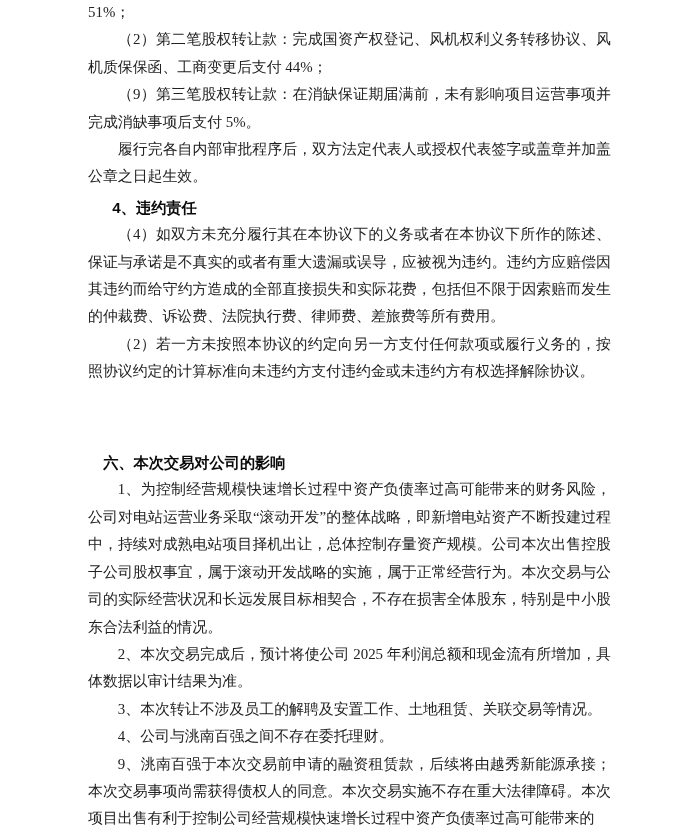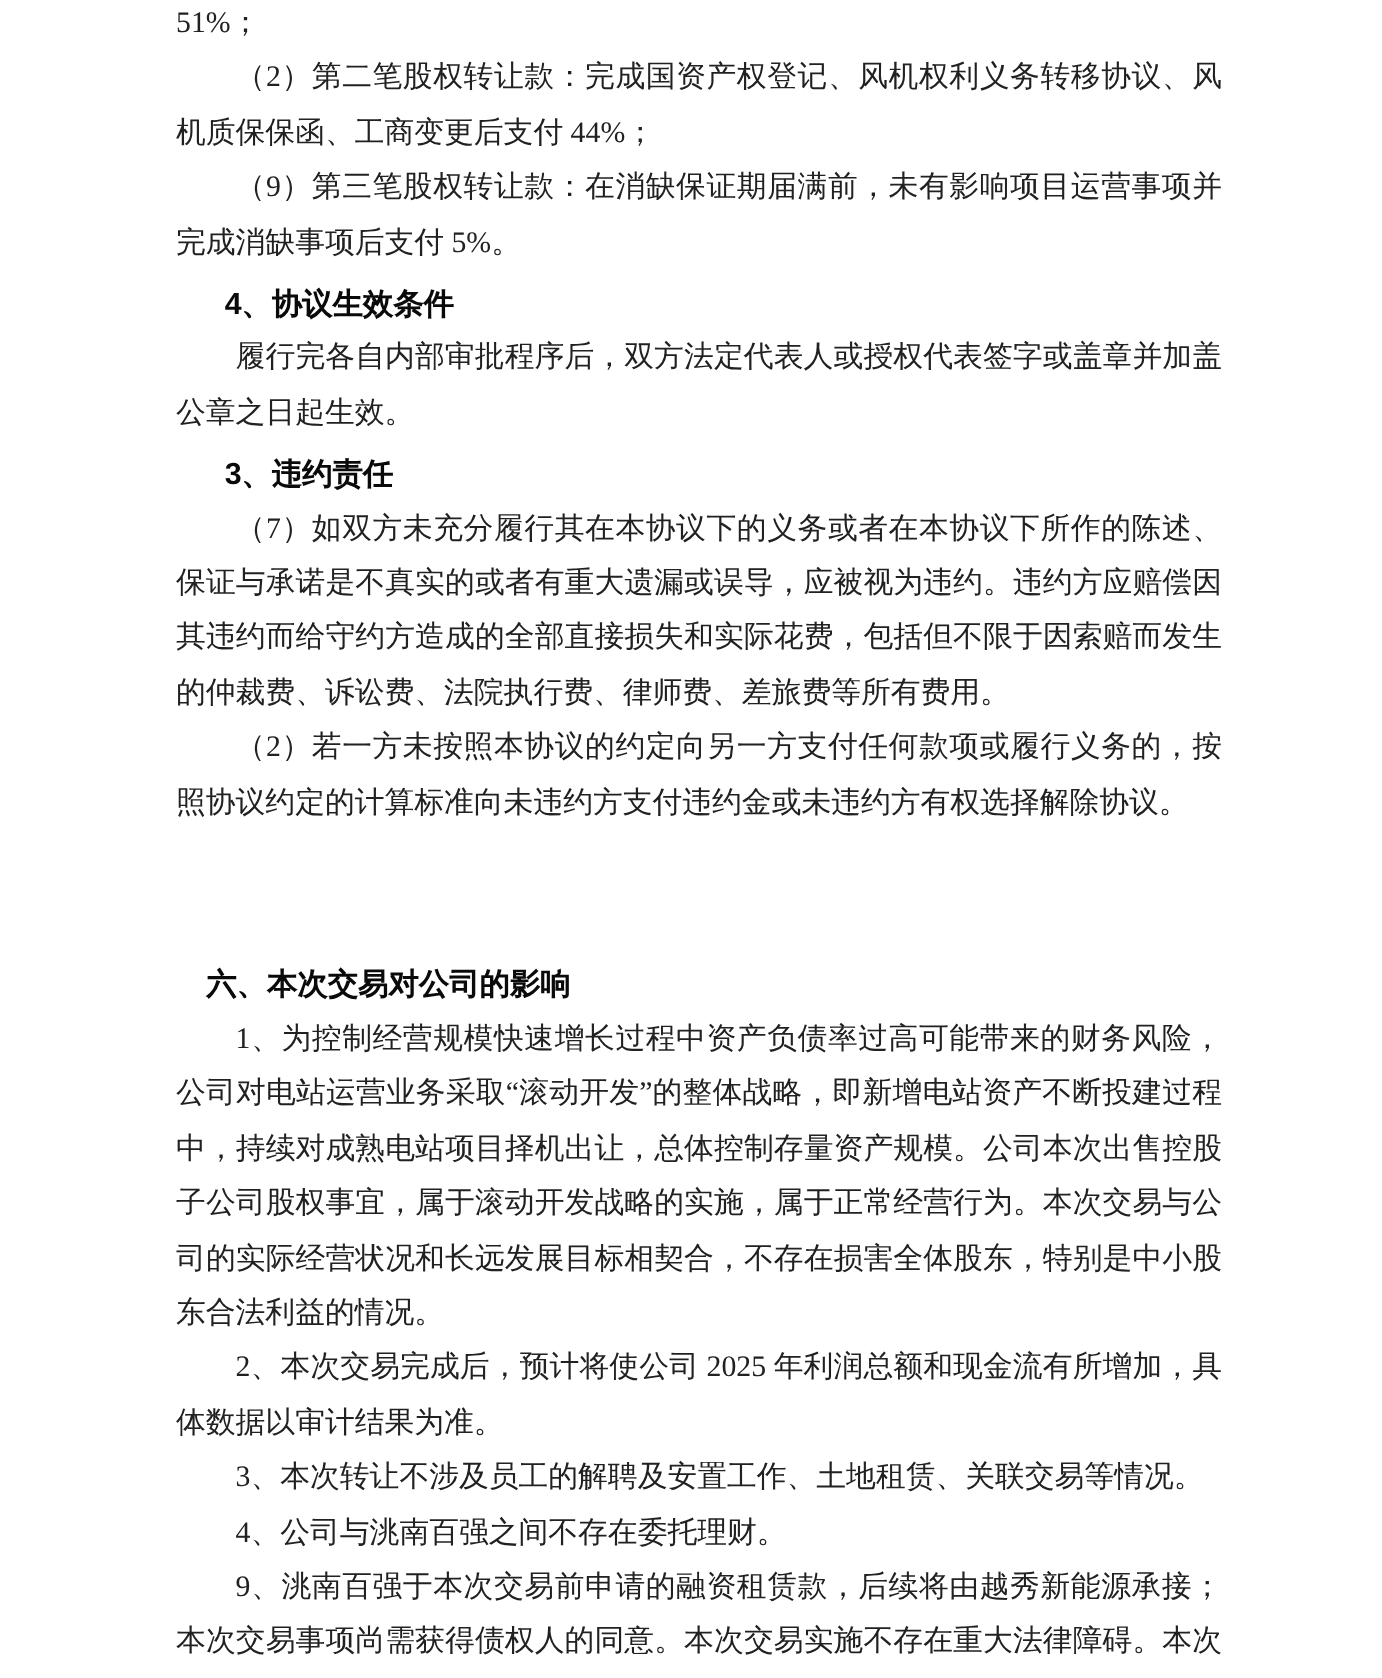--- a/index.html
+++ b/index.html
@@ -50,24 +50,23 @@
   }
 </style>
 </head>
 <body>
 
 <div class="page">
   <div class="text-block">
       <p class="body">51%；</p>
       <p class="body indent">（2）第二笔股权转让款：完成国资产权登记、风机权利义务转移协议、风机质保保函、工商变更后支付 44%；</p>
       <p class="body indent">（9）第三笔股权转让款：在消缺保证期届满前，未有影响项目运营事项并完成消缺事项后支付 5%。</p>
-      <p class="heading2 indent">4、协议生效条件</p>
       <p class="body indent">履行完各自内部审批程序后，双方法定代表人或授权代表签字或盖章并加盖公章之日起生效。</p>
-      <p class="heading2 indent">3、违约责任</p>
-      <p class="body indent">（7）如双方未充分履行其在本协议下的义务或者在本协议下所作的陈述、保证与承诺是不真实的或者有重大遗漏或误导，应被视为违约。违约方应赔偿因其违约而给守约方造成的全部直接损失和实际花费，包括但不限于因索赔而发生的仲裁费、诉讼费、法院执行费、律师费、差旅费等所有费用。</p>
+      <p class="heading2 indent">4、违约责任</p>
+      <p class="body indent">（4）如双方未充分履行其在本协议下的义务或者在本协议下所作的陈述、保证与承诺是不真实的或者有重大遗漏或误导，应被视为违约。违约方应赔偿因其违约而给守约方造成的全部直接损失和实际花费，包括但不限于因索赔而发生的仲裁费、诉讼费、法院执行费、律师费、差旅费等所有费用。</p>
       <p class="body indent">（2）若一方未按照本协议的约定向另一方支付任何款项或履行义务的，按照协议约定的计算标准向未违约方支付违约金或未违约方有权选择解除协议。</p>
       <div class="spacer"></div>
       <p class="heading1 indent">六、本次交易对公司的影响</p>
       <p class="body indent">1、为控制经营规模快速增长过程中资产负债率过高可能带来的财务风险，公司对电站运营业务采取“滚动开发”的整体战略，即新增电站资产不断投建过程中，持续对成熟电站项目择机出让，总体控制存量资产规模。公司本次出售控股子公司股权事宜，属于滚动开发战略的实施，属于正常经营行为。本次交易与公司的实际经营状况和长远发展目标相契合，不存在损害全体股东，特别是中小股东合法利益的情况。</p>
       <p class="body indent">2、本次交易完成后，预计将使公司 2025 年利润总额和现金流有所增加，具体数据以审计结果为准。</p>
       <p class="body indent">3、本次转让不涉及员工的解聘及安置工作、土地租赁、关联交易等情况。</p>
       <p class="body indent">4、公司与洮南百强之间不存在委托理财。</p>
       <p class="body indent">9、洮南百强于本次交易前申请的融资租赁款，后续将由越秀新能源承接；本次交易事项尚需获得债权人的同意。本次交易实施不存在重大法律障碍。本次项目出售有利于控制公司经营规模快速增长过程中资产负债率过高可能带来的</p>
     </div>
 </div>

